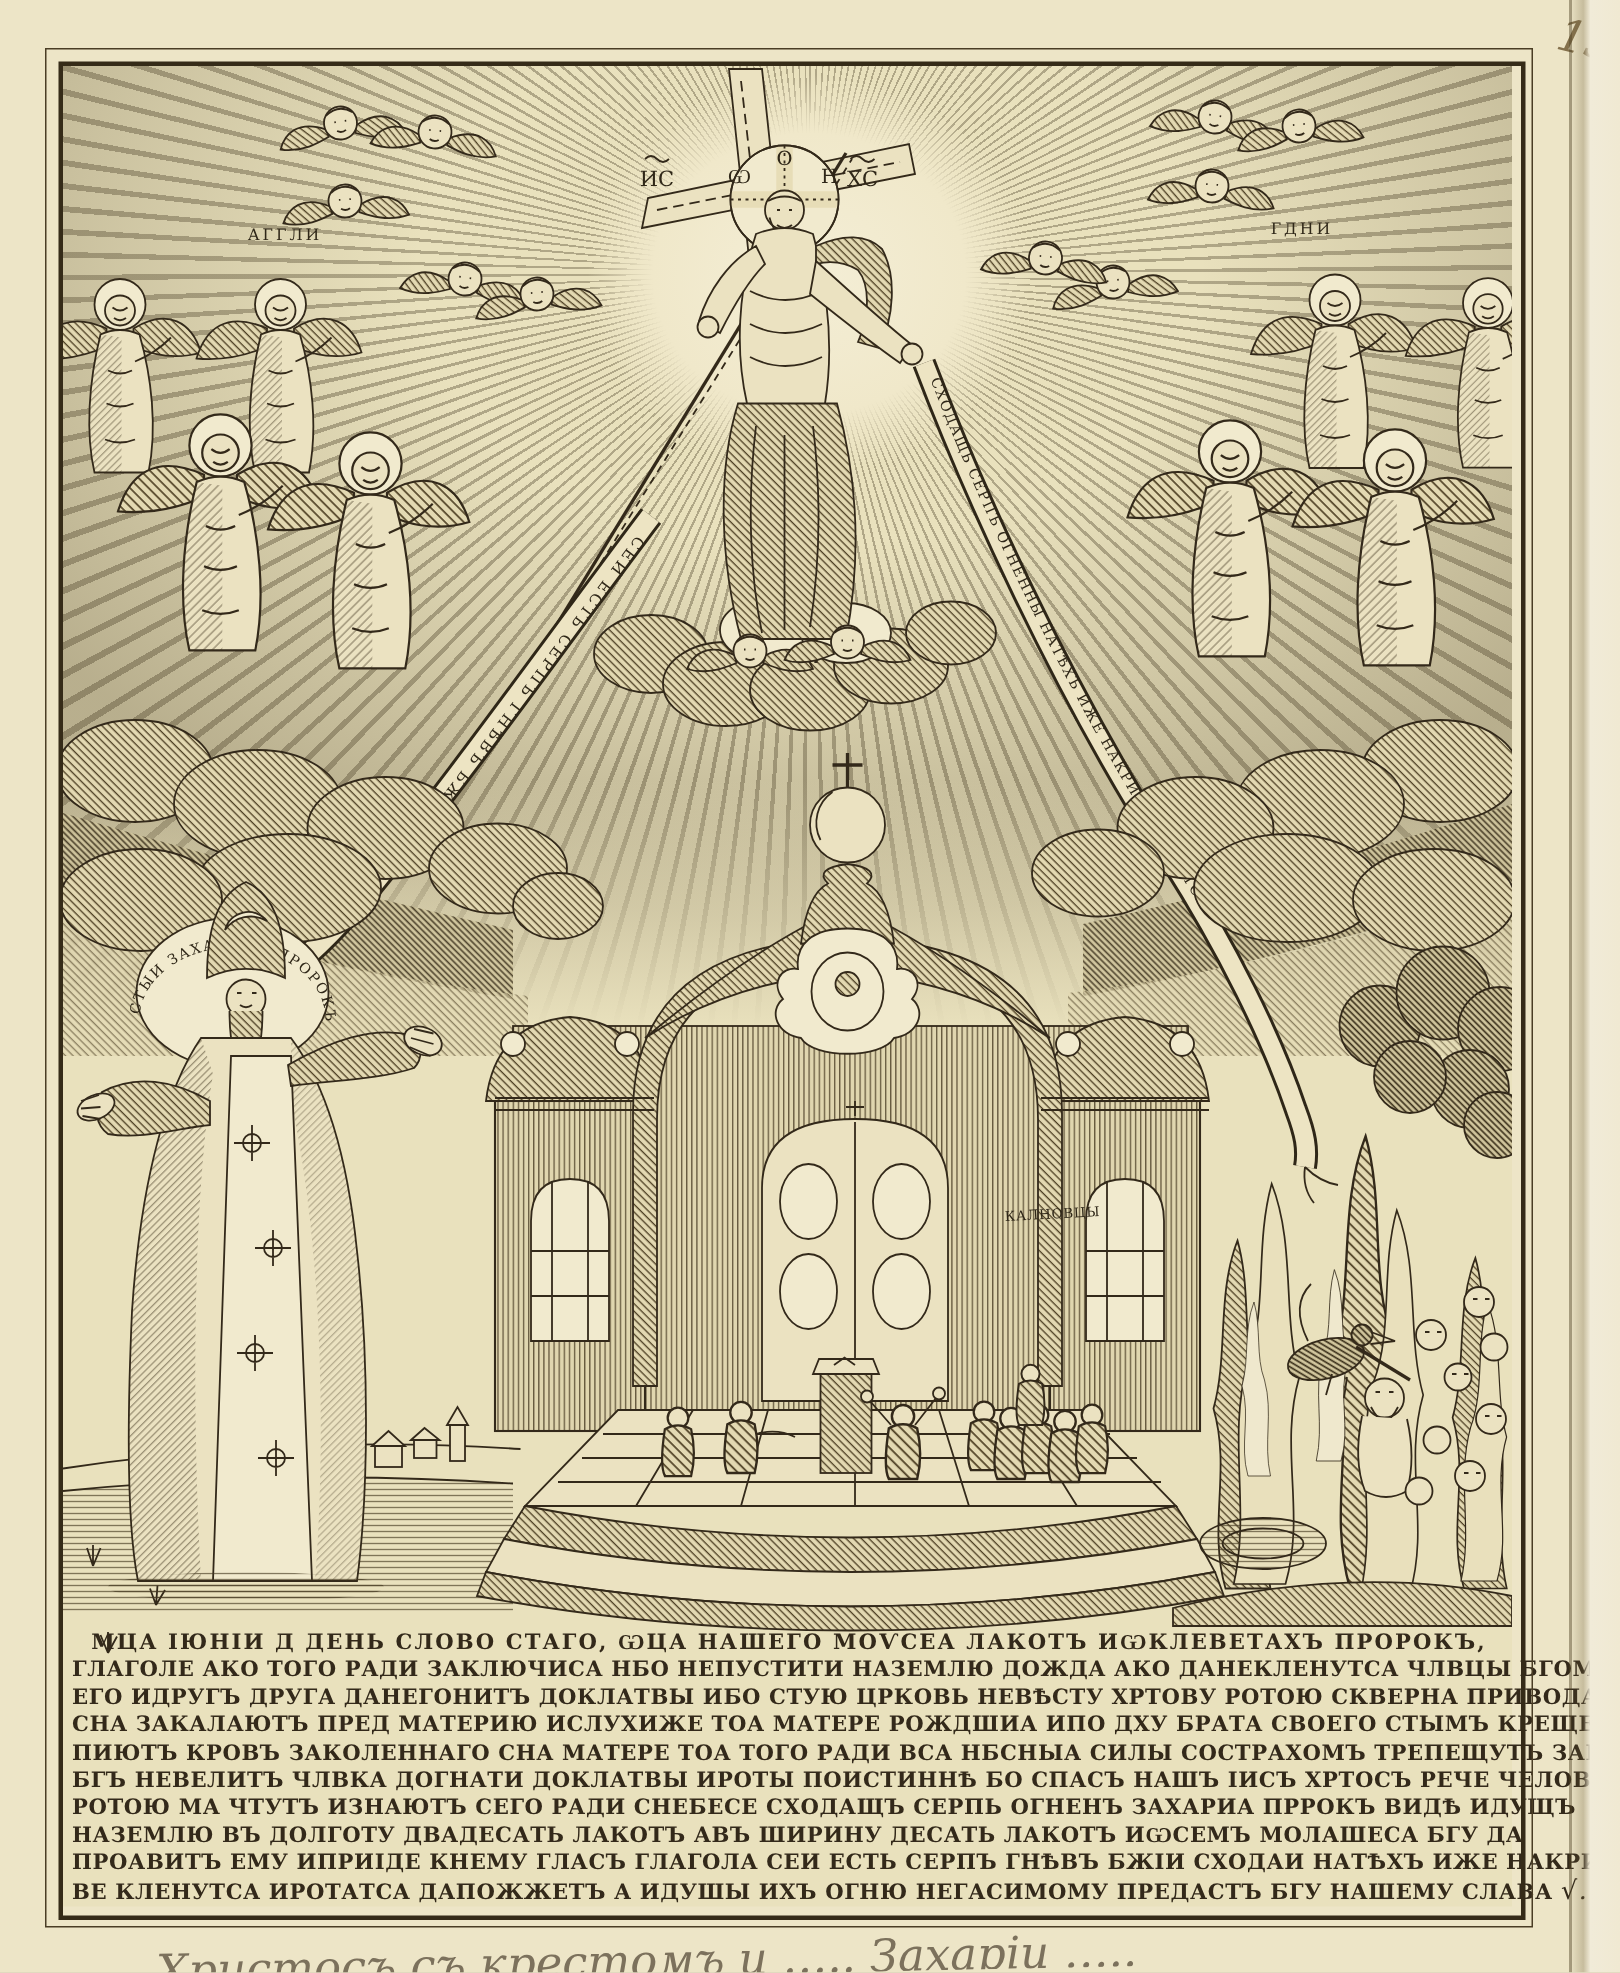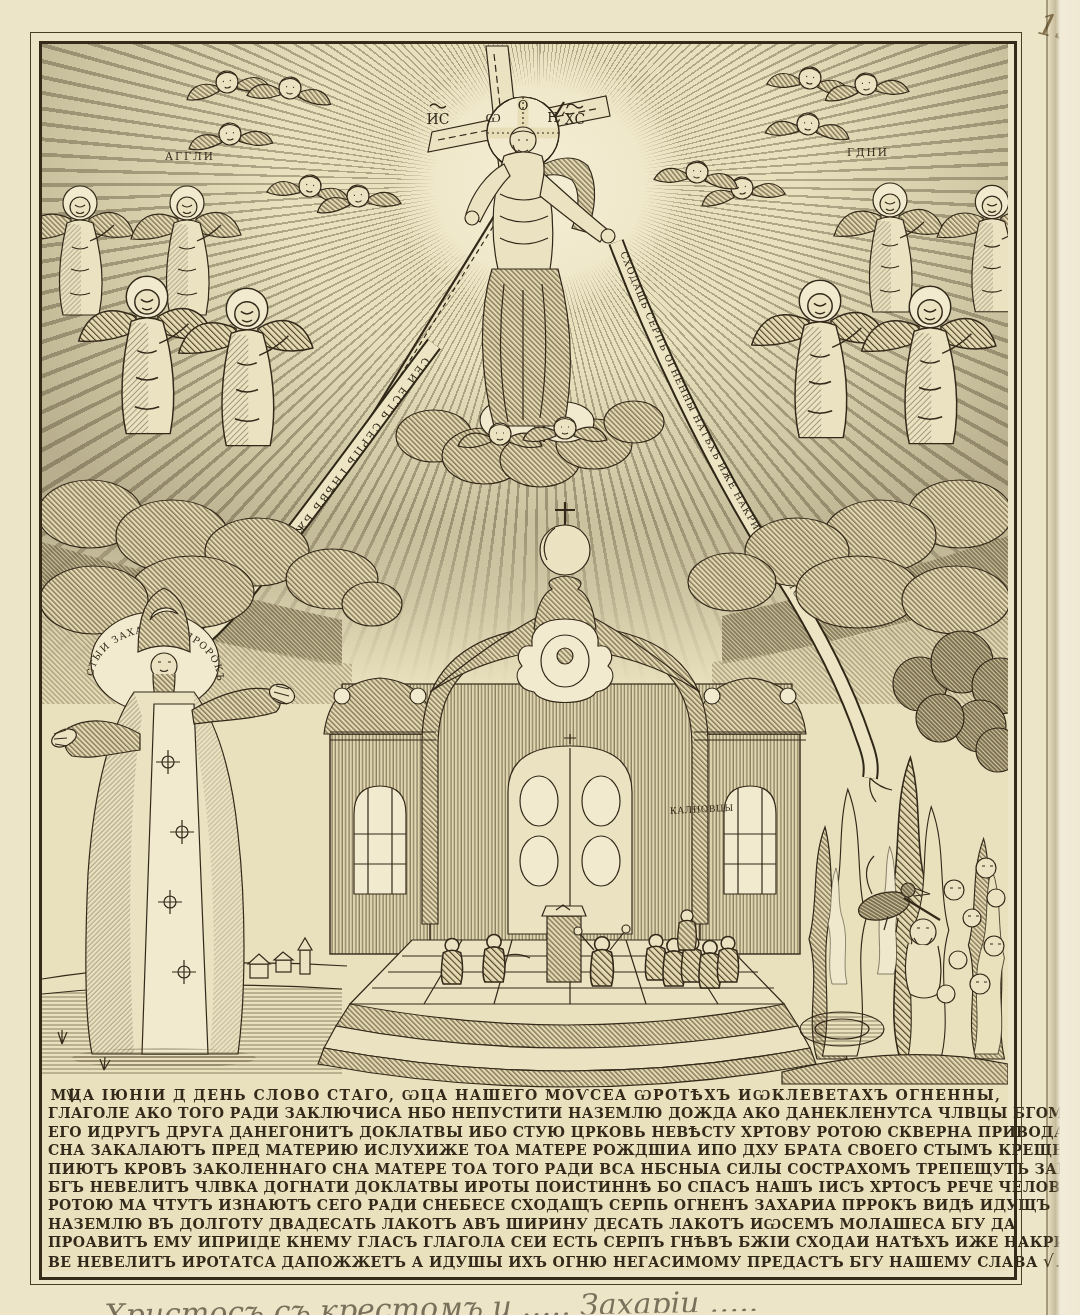--- a/index.html
+++ b/index.html
@@ -388,31 +388,31 @@
       <ellipse cx="22" cy="694" rx="13" ry="8" transform="rotate(-24 22 694)" class="fp"></ellipse>
       <path d="M12,690 l12,-4 M12,695 l13,-1 M13,700 l12,2" class="k" stroke-width="0.8"></path>
       <path d="M150,666 C178,650 206,640 232,646 C240,652 240,662 234,668 C210,676 180,676 152,680 Z" class="fh"></path>
       <ellipse cx="240" cy="650" rx="13" ry="9" transform="rotate(22 240 650)" class="fp"></ellipse>
       <path d="M234,642 l13,3 M232,648 l15,4 M231,654 l14,6" class="k" stroke-width="0.8"></path>
       <ellipse cx="122" cy="1014" rx="92" ry="10" fill="url(#phz)"></ellipse>
     </g>
   </svg>
 
   <div id="colophon">
-    <div class="tl">МЦА ІЮНІИ Д ДЕНЬ СЛОВО СТАГО, ѠЦА НАШЕГО МОѴСЕА ѠРОТѢХЪ ИѠКЛЕВЕТАХЪ ОГНЕННЫ,</div>
+    <div class="tl">МЦА ІЮНІИ Д ДЕНЬ СЛОВО СТАГО, ѠЦА НАШЕГО МОѴСЕА ЛАКОТЪ ИѠКЛЕВЕТАХЪ ПРОРОКЪ,</div>
     <div class="tl">ГЛАГОЛЕ АКО ТОГО РАДИ ЗАКЛЮЧИСА НБО НЕПУСТИТИ НАЗЕМЛЮ ДОЖДА АКО ДАНЕКЛЕНУТСА ЧЛВЦЫ БГОМЪ ІСТЫМИ</div>
     <div class="tl">ЕГО ИДРУГЪ ДРУГА ДАНЕГОНИТЪ ДОКЛАТВЫ ИБО СТУЮ ЦРКОВЬ НЕВѢСТУ ХРТОВУ РОТОЮ СКВЕРНА ПРИВОДАЩЕ</div>
     <div class="tl">СНА ЗАКАЛАЮТЪ ПРЕД МАТЕРИЮ ИСЛУХИЖЕ ТОА МАТЕРЕ РОЖДШИА ИПО ДХУ БРАТА СВОЕГО СТЫМЪ КРЕЩЕНІЕ</div>
     <div class="tl">ПИЮТЪ КРОВЪ ЗАКОЛЕННАГО СНА МАТЕРЕ ТОА ТОГО РАДИ ВСА НБСНЫА СИЛЫ СОСТРАХОМЪ ТРЕПЕЩУТЪ ЗАНЕЖЕ ГДЬ</div>
     <div class="tl">БГЪ НЕВЕЛИТЪ ЧЛВКА ДОГНАТИ ДОКЛАТВЫ ИРОТЫ ПОИСТИННѢ БО СПАСЪ НАШЪ ІИСЪ ХРТОСЪ РЕЧЕ ЧЕЛОВѢЦЫ СИ</div>
     <div class="tl">РОТОЮ МА ЧТУТЪ ИЗНАЮТЪ СЕГО РАДИ СНЕБЕСЕ СХОДАЩЪ СЕРПЬ ОГНЕНЪ ЗАХАРИА ПРРОКЪ ВИДѢ ИДУЩЪ</div>
     <div class="tl">НАЗЕМЛЮ ВЪ ДОЛГОТУ ДВАДЕСАТЬ ЛАКОТЪ АВЪ ШИРИНУ ДЕСАТЬ ЛАКОТЪ ИѠСЕМЪ МОЛАШЕСА БГУ ДА</div>
     <div class="tl">ПРОАВИТЪ ЕМУ ИПРИІДЕ КНЕМУ ГЛАСЪ ГЛАГОЛА СЕИ ЕСТЬ СЕРПЪ ГНѢВЪ БЖІИ СХОДАИ НАТѢХЪ ИЖЕ НАКРИ</div>
     <div class="tl">
-      <span>ВЕ НЕВЕЛИТЪ ИРОТАТСА ДАПОЖЖЕТЪ А ИДУШЫ ИХЪ ОГНЮ НЕГАСИМОМУ ПРЕДАСТЪ БГУ НАШЕМУ СЛАВА</span>
+      <span>ВЕ КЛЕНУТСА ИРОТАТСА ДАПОЖЖЕТЪ А ИДУШЫ ИХЪ ОГНЮ НЕГАСИМОМУ ПРЕДАСТЪ БГУ НАШЕМУ СЛАВА</span>
       <span id="end-mark">√. О.</span>
     </div>
   </div>
 
   <div id="frame-outer"></div>
   <div id="frame-inner"></div>
 
   <div id="handwriting">Христосъ съ крестомъ и ….. Захаріи …..</div>
   <div id="page-number">13</div>
 

